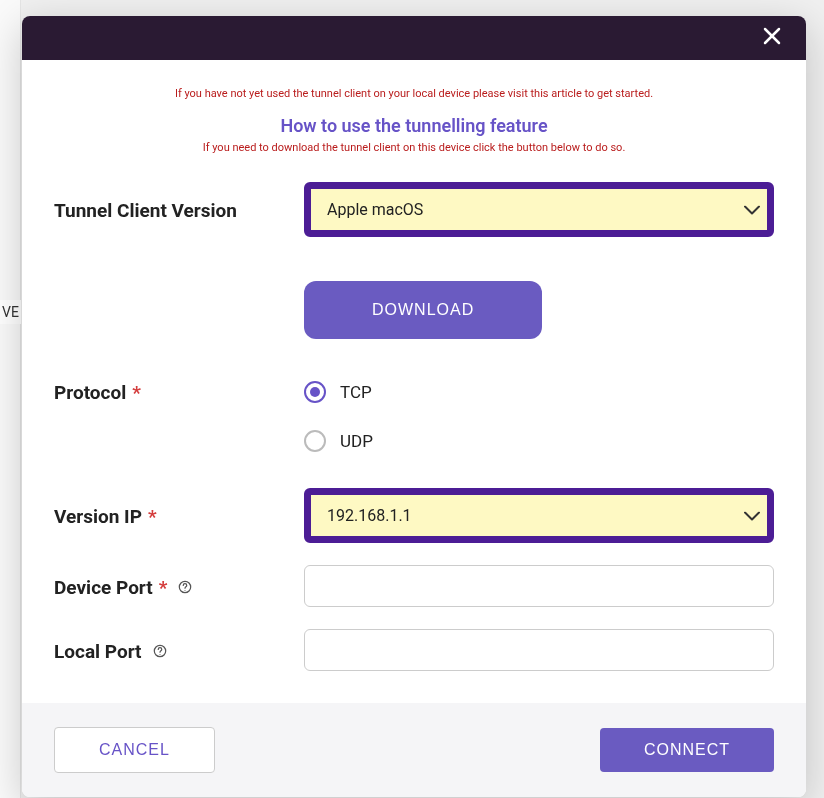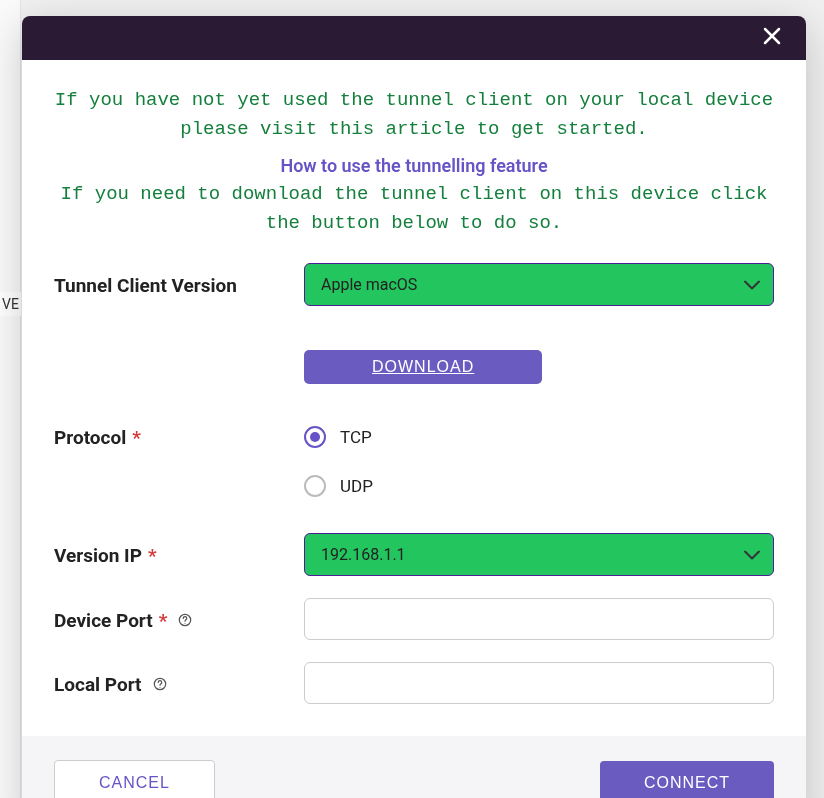--- a/index.html
+++ b/index.html
@@ -28,21 +28,21 @@
       position: absolute;
       top: 0;
       left: 0;
       width: 20px;
       height: 100%;
       background: #fafafa;
       border-right: 1px solid #e5e5e5;
     }
     .backdrop-text {
       position: absolute;
-      top: 292px;
+      top: 300px;
       left: 0;
       font-size: 14px;
       color: #333;
       background: #fff;
       padding: 4px 2px;
     }
     .modal {
       position: absolute;
       top: 16px;
       left: 22px;
@@ -87,24 +87,23 @@
       stroke-linecap: round;
     }
     .modal-body {
       padding: 26px 32px 32px 32px;
     }
     .intro {
       text-align: center;
       margin-bottom: 26px;
     }
     .intro-text {
-      font-size: 19px;
-      color: #15803d;
+      font-size: 11px;
+      color: #b91c1c;
       line-height: 1.5;
-      font-family: Liberation Mono, monospace;
     }
     .intro-link {
       display: block;
       color: #6753c7;
       font-size: 18px;
       font-weight: 600;
       margin: 12px 0 4px 0;
       text-decoration: none;
       cursor: pointer;
     }
@@ -149,25 +148,25 @@
     }
     .form-control-wrap {
       flex: 1;
     }
     .select-wrap {
       position: relative;
     }
     .select-input {
       width: 100%;
       padding: 11px 40px 11px 16px;
-      border: 1px solid #4c1d95;
+      border: 7px solid #4c1d95;
       border-radius: 6px;
       font-size: 16px;
       color: #222;
-      background: #22c55e;
+      background: #fef9c3;
       cursor: pointer;
     }
     .chevron-down {
       position: absolute;
       right: 14px;
       top: 50%;
       transform: translateY(-50%);
       pointer-events: none;
     }
     .chevron-down svg {
@@ -176,29 +175,28 @@
       stroke: #333;
       stroke-width: 2;
       fill: none;
       stroke-linecap: round;
       stroke-linejoin: round;
     }
     .download-btn {
       background: #6a5bc1;
       color: #fff;
       border: none;
-      padding: 8px 68px;
+      padding: 20px 68px;
       font-size: 16px;
       font-weight: 500;
       letter-spacing: 1px;
-      border-radius: 5px;
+      border-radius: 12px;
       cursor: pointer;
       margin-top: 22px;
       margin-bottom: 18px;
-      text-decoration: underline;
     }
     .radio-group {
       display: flex;
       flex-direction: column;
       gap: 27px;
       padding-top: 2px;
     }
     .radio-item {
       display: flex;
       align-items: center;

